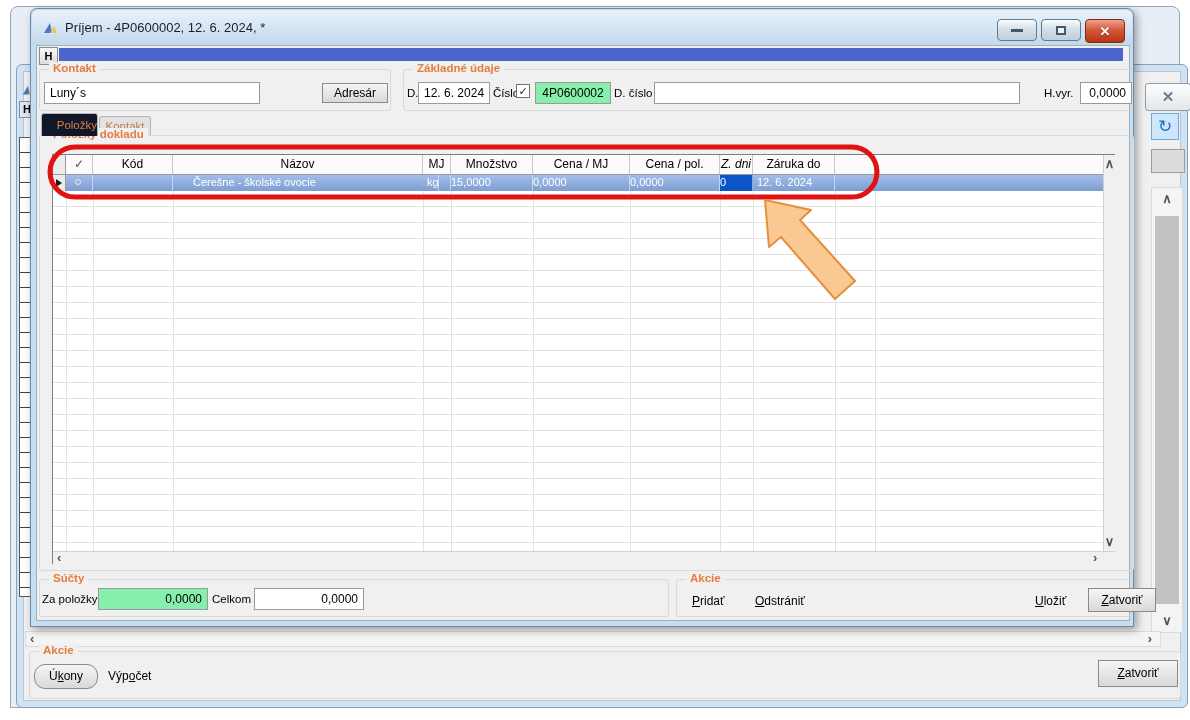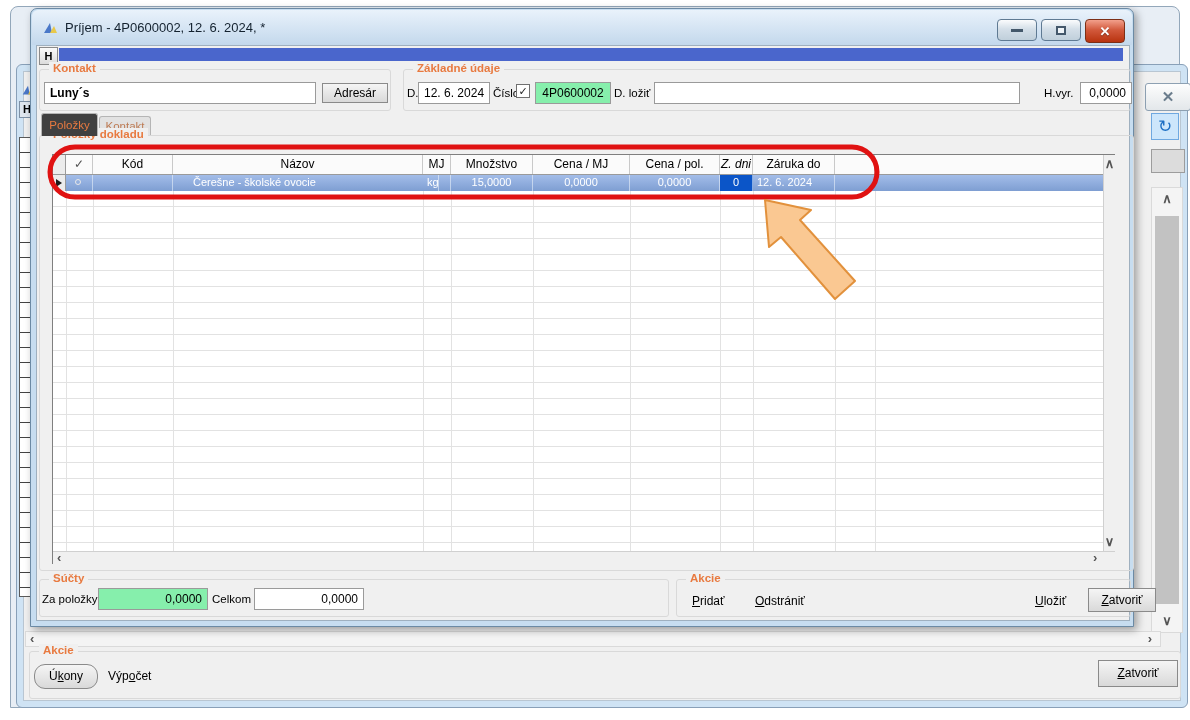--- a/index.html
+++ b/index.html
@@ -71,32 +71,32 @@
   .grp-polozky { left:8px; top:126px; width:1095px; height:436px; }
   .grp-sucty { left:8px; top:570px; width:630px; height:38px; }
   .grp-akcie { left:645px; top:570px; width:455px; height:38px; }
 
   .checkbox { width:14px; height:14px; background:#fff; border:1px solid #707070; text-align:center;
               line-height:12px; font-size:11px; color:#222; }
 
   
   .tab { border:1px solid #b5b5b5; border-bottom:none; border-radius:3px 3px 0 0; text-align:center;
          font-size:11.5px; }
-  .tab.active { left:10px; top:104px; width:57px; height:23px; background:#404040; color:#e87a40; line-height:22px; z-index:2; }
+  .tab.active { left:10px; top:104px; width:57px; height:23px; background:#0f172a; color:#e87a40; line-height:22px; z-index:2;text-align:right; }
   .tab.inactive { left:68px; top:107px; width:52px; height:20px; background:#e2e2e2; color:#bd7b54; line-height:19px; }
 
   
   .grid { left:12px; top:18px; width:1063px; height:410px; background:#fff; border:1px solid #7f7f7f; }
   .grid-header { left:0; top:0; width:1050px; height:20px; background:#fbfbfb; border-bottom:1px solid #9a9a9a; }
   .hcell { position:absolute; top:0; height:19px; line-height:19px; text-align:center; font-size:12px;
            border-right:1px solid #c9c9c9; overflow:hidden; white-space:nowrap; }
   .drow { left:0; top:20px; width:1050px; height:16px; background:linear-gradient(#a3bde9,#7e9ed2); color:#fff; }
   .dcell { position:absolute; top:0; height:16px; line-height:15px; font-size:11px;
            border-right:1px solid rgba(240,245,252,.55); overflow:hidden; white-space:nowrap; }
-  .num { text-align:center; padding-right:0; }
+  .num { text-align:left; padding-right:0; }
   .indicator-cell { background:#ececec; border-right:1px solid #9a9a9a; }
   .tri-right { width:0; height:0; border-left:6px solid #1a1a1a; border-top:4px solid transparent;
                border-bottom:4px solid transparent; margin:4px 0 0 3px; }
   .dot-circle { width:6px; height:6px; border:1px solid #e8e8e8; border-radius:50%; margin:4px 0 0 9px; }
   .zdni-sel { background:#0b55c8; }
   .empty-rows { left:0; top:36px; width:1050px; height:360px;
                 background-image:repeating-linear-gradient(to bottom,#fff 0 15px,#e2e2e2 15px 16px); }
   .vline { position:absolute; top:0; bottom:0; width:1px; background:#e2e2e2; }
   .grid-vscroll { left:1050px; top:0; width:12px; height:396px; background:#f0f0f0; border-left:1px solid #d0d0d0; }
   .grid-hscroll { left:0; top:396px; width:1062px; height:13px; background:#f0f0f0; border-top:1px solid #d0d0d0; }
@@ -169,32 +169,32 @@
         </div>
     </div>
 
     <div class="abs dialog-body"></div>
 
     <div class="abs hbtn">H</div>
     <div class="abs bluebar"></div>
 
     <div class="abs group grp-kontakt">
       <div class="group-label">Kontakt</div>
-      <input class="abs field" style="left: 4px; top: 12px; width: 272px; height: 22px; font-weight: bold;" value="Luny´s">
+      <input class="abs field" style="left: 4px; top: 12px; width: 216px; height: 22px;" value="Luny´s">
       <div class="abs btn3d" style="left:282px;top:13px;width:66px;height:20px;line-height:18px;">Adresár</div>
     </div>
 
     <div class="abs group grp-zakladne">
       <div class="group-label">Základné údaje</div>
       <div class="abs lbl" style="left:3px;top:17px;">D.</div>
       <input class="abs field" style="left: 14px; top: 12px; width: 72px; height: 22px; text-align: center;" value="12. 6. 2024">
       <div class="abs lbl" style="left:89px;top:17px;">Číslo</div>
       <div class="abs checkbox" style="left:112px;top:14px;">✓</div>
       <input class="abs field ro" style="left: 131px; top: 12px; width: 76px; height: 22px; text-align: center;" value="4P0600002">
-      <div class="abs lbl" style="left:210px;top:17px;">D. ložiť</div>
+      <div class="abs lbl" style="left:210px;top:17px;">D. číslo</div>
       <input class="abs field" style="left: 250px; top: 12px; width: 366px; height: 22px;" value="">
       <div class="abs lbl" style="left:640px;top:17px;">H.vyr.</div>
       <input class="abs field" style="left: 676px; top: 12px; width: 52px; height: 22px; text-align: right;" value="0,0000">
     </div>
 
     <div class="abs tab active">Položky</div>
     <div class="abs tab inactive">Kontakt</div>
 
     <div class="abs group grp-polozky">
       <div class="group-label">Položky dokladu</div>

